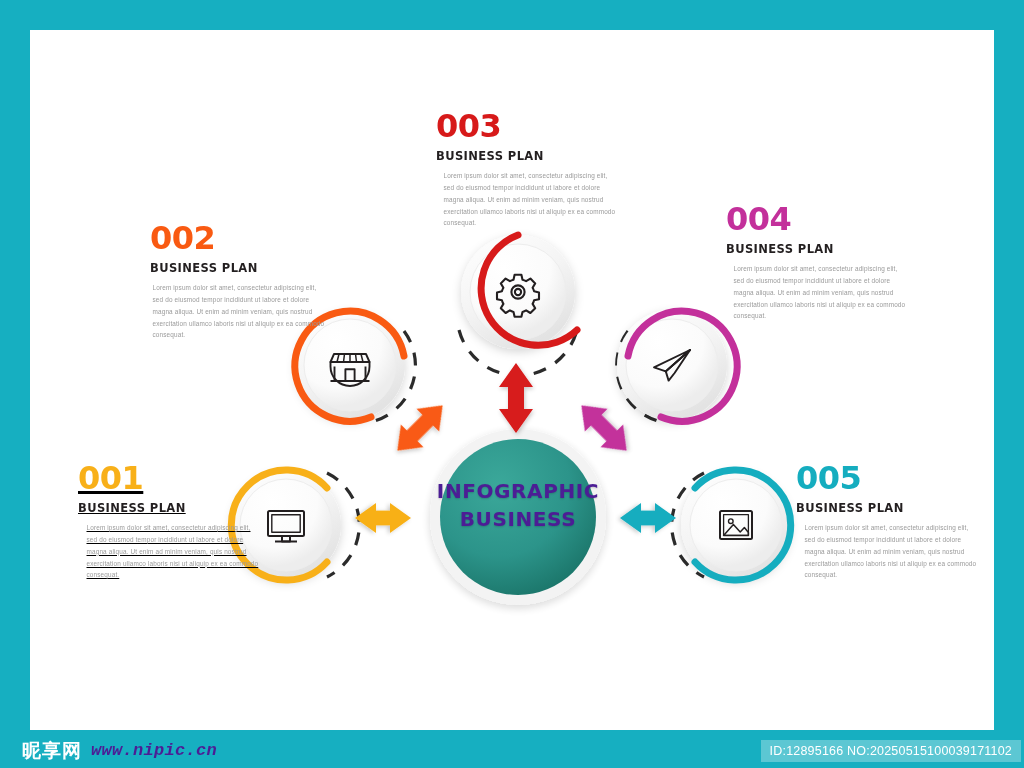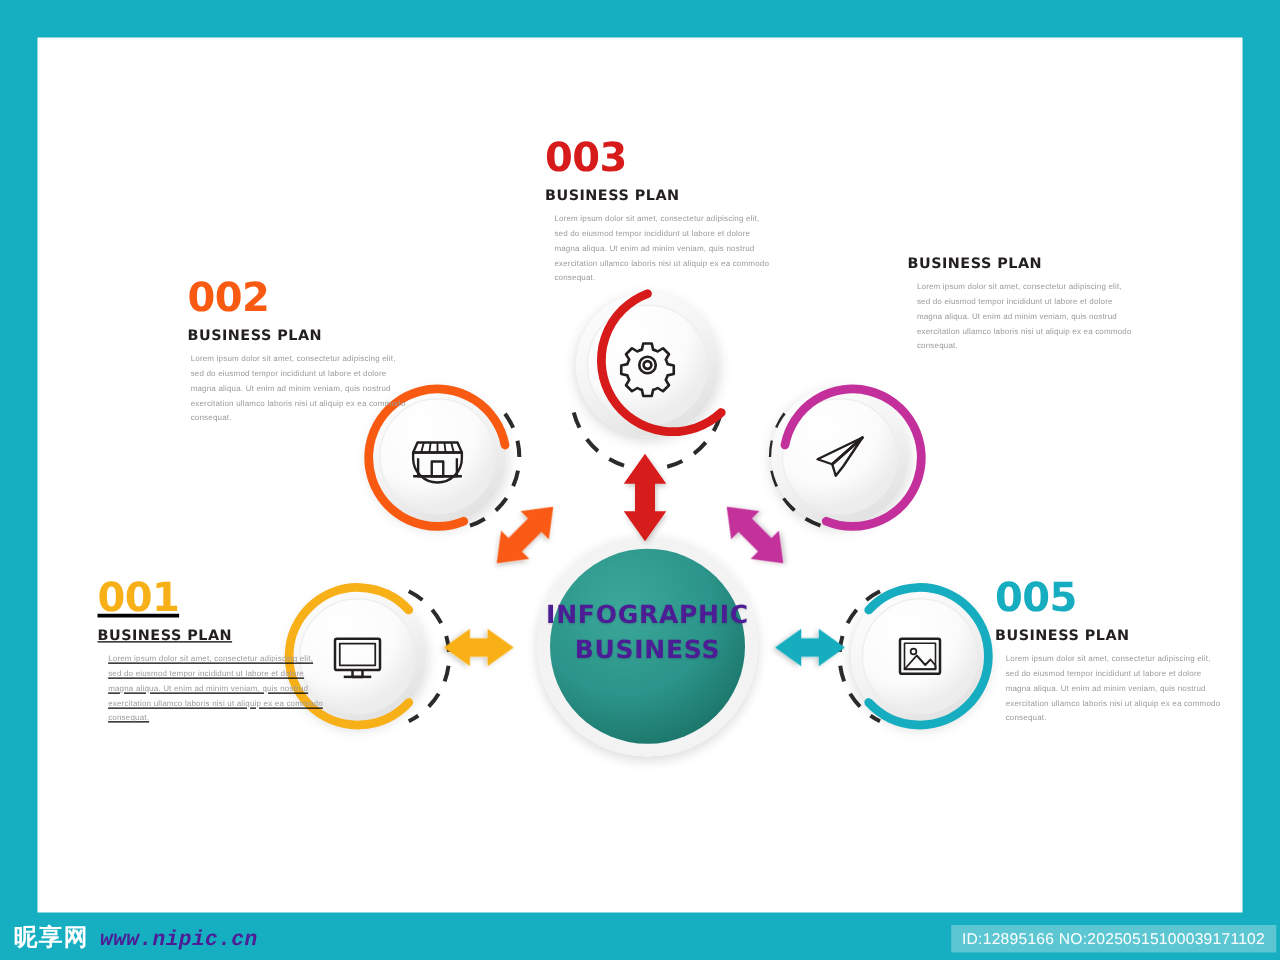--- a/index.html
+++ b/index.html
@@ -45,21 +45,21 @@
   .center-label{
     position:absolute;left:428px;top:478px;width:180px;text-align:center;
     color:#4c1d95;font-family:"DejaVu Sans", sans-serif;font-weight:bold;
     font-size:20px;line-height:1.38;letter-spacing:0.6px;
     text-shadow:0 1px 2px rgba(0,0,0,.18);
     pointer-events:none;
   }
 
   
   .footer{position:absolute;left:0;bottom:0;width:1024px;height:38px;}
-  .wm{position:absolute;left:9px;bottom:7px;display:flex;align-items:flex-end;gap:7px;}
+  .wm{position:absolute;left:20px;bottom:7px;display:flex;align-items:center;gap:7px;}
   .wm-cn{
     color:#ffffff;font-family:"DejaVu Sans", sans-serif;font-weight:bold;
     font-size:19px;letter-spacing:1px;line-height:1;
     padding:1px 2px;
   }
   .wm-url{
     color:#4c1d95;font-family:Liberation Mono, monospace;font-style:italic;font-weight:bold;
     font-size:17px;line-height:1;letter-spacing:0.3px;
   }
   .idbadge{
@@ -228,20 +228,21 @@
     <div class="body">Lorem ipsum dolor sit amet, consectetur adipiscing elit, sed do eiusmod tempor incididunt ut labore et dolore magna aliqua. Ut enim ad minim veniam, quis nostrud exercitation ullamco laboris nisi ut aliquip ex ea commodo consequat.</div>
   </div>
 
   <div class="block" id="b002">
     <div class="num" style="color:#F95A12">002</div>
     <div class="sub">BUSINESS PLAN</div>
     <div class="body">Lorem ipsum dolor sit amet, consectetur adipiscing elit, sed do eiusmod tempor incididunt ut labore et dolore magna aliqua. Ut enim ad minim veniam, quis nostrud exercitation ullamco laboris nisi ut aliquip ex ea commodo consequat.</div>
   </div>
 
   <div class="block" id="b004">
+    <div class="num" style="color:#C3309B">004</div>
     <div class="sub">BUSINESS PLAN</div>
     <div class="body">Lorem ipsum dolor sit amet, consectetur adipiscing elit, sed do eiusmod tempor incididunt ut labore et dolore magna aliqua. Ut enim ad minim veniam, quis nostrud exercitation ullamco laboris nisi ut aliquip ex ea commodo consequat.</div>
   </div>
 
   <div class="block" id="b001">
     <div class="num" style="color:#F8B019">001</div>
     <div class="sub">BUSINESS PLAN</div>
     <div class="body">Lorem ipsum dolor sit amet, consectetur adipiscing elit, sed do eiusmod tempor incididunt ut labore et dolore magna aliqua. Ut enim ad minim veniam, quis nostrud exercitation ullamco laboris nisi ut aliquip ex ea commodo consequat.</div>
   </div>
 

